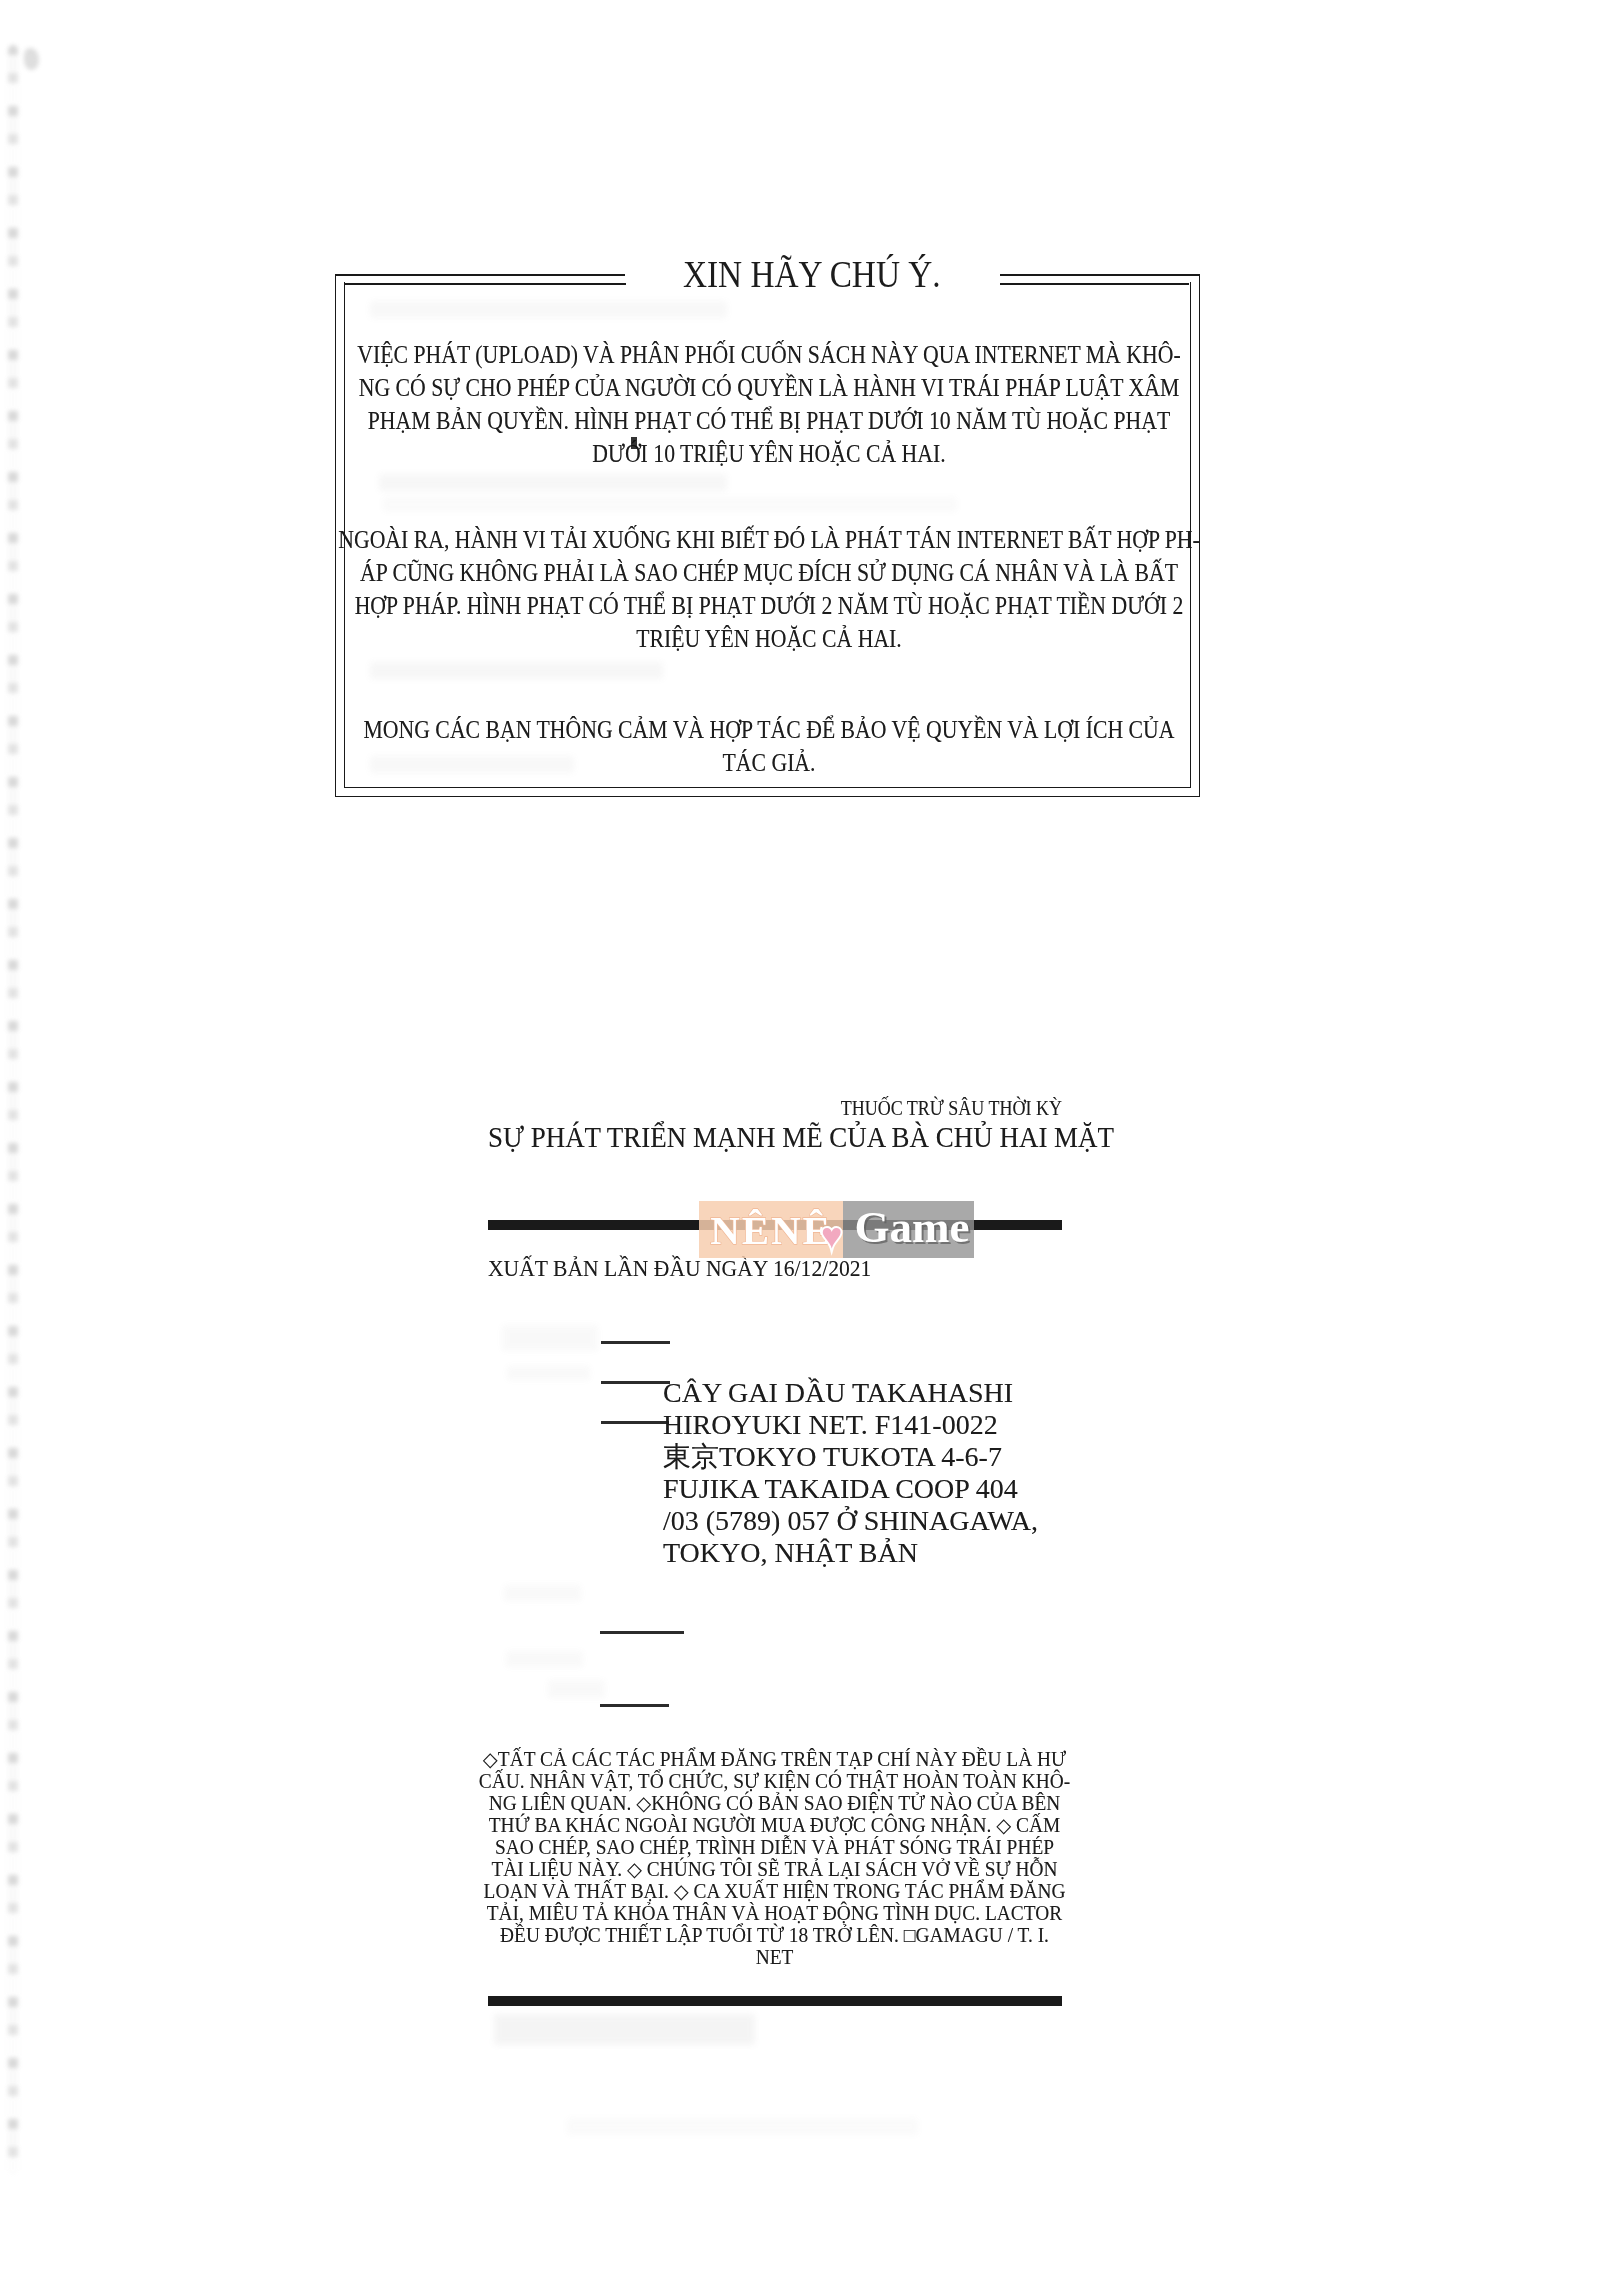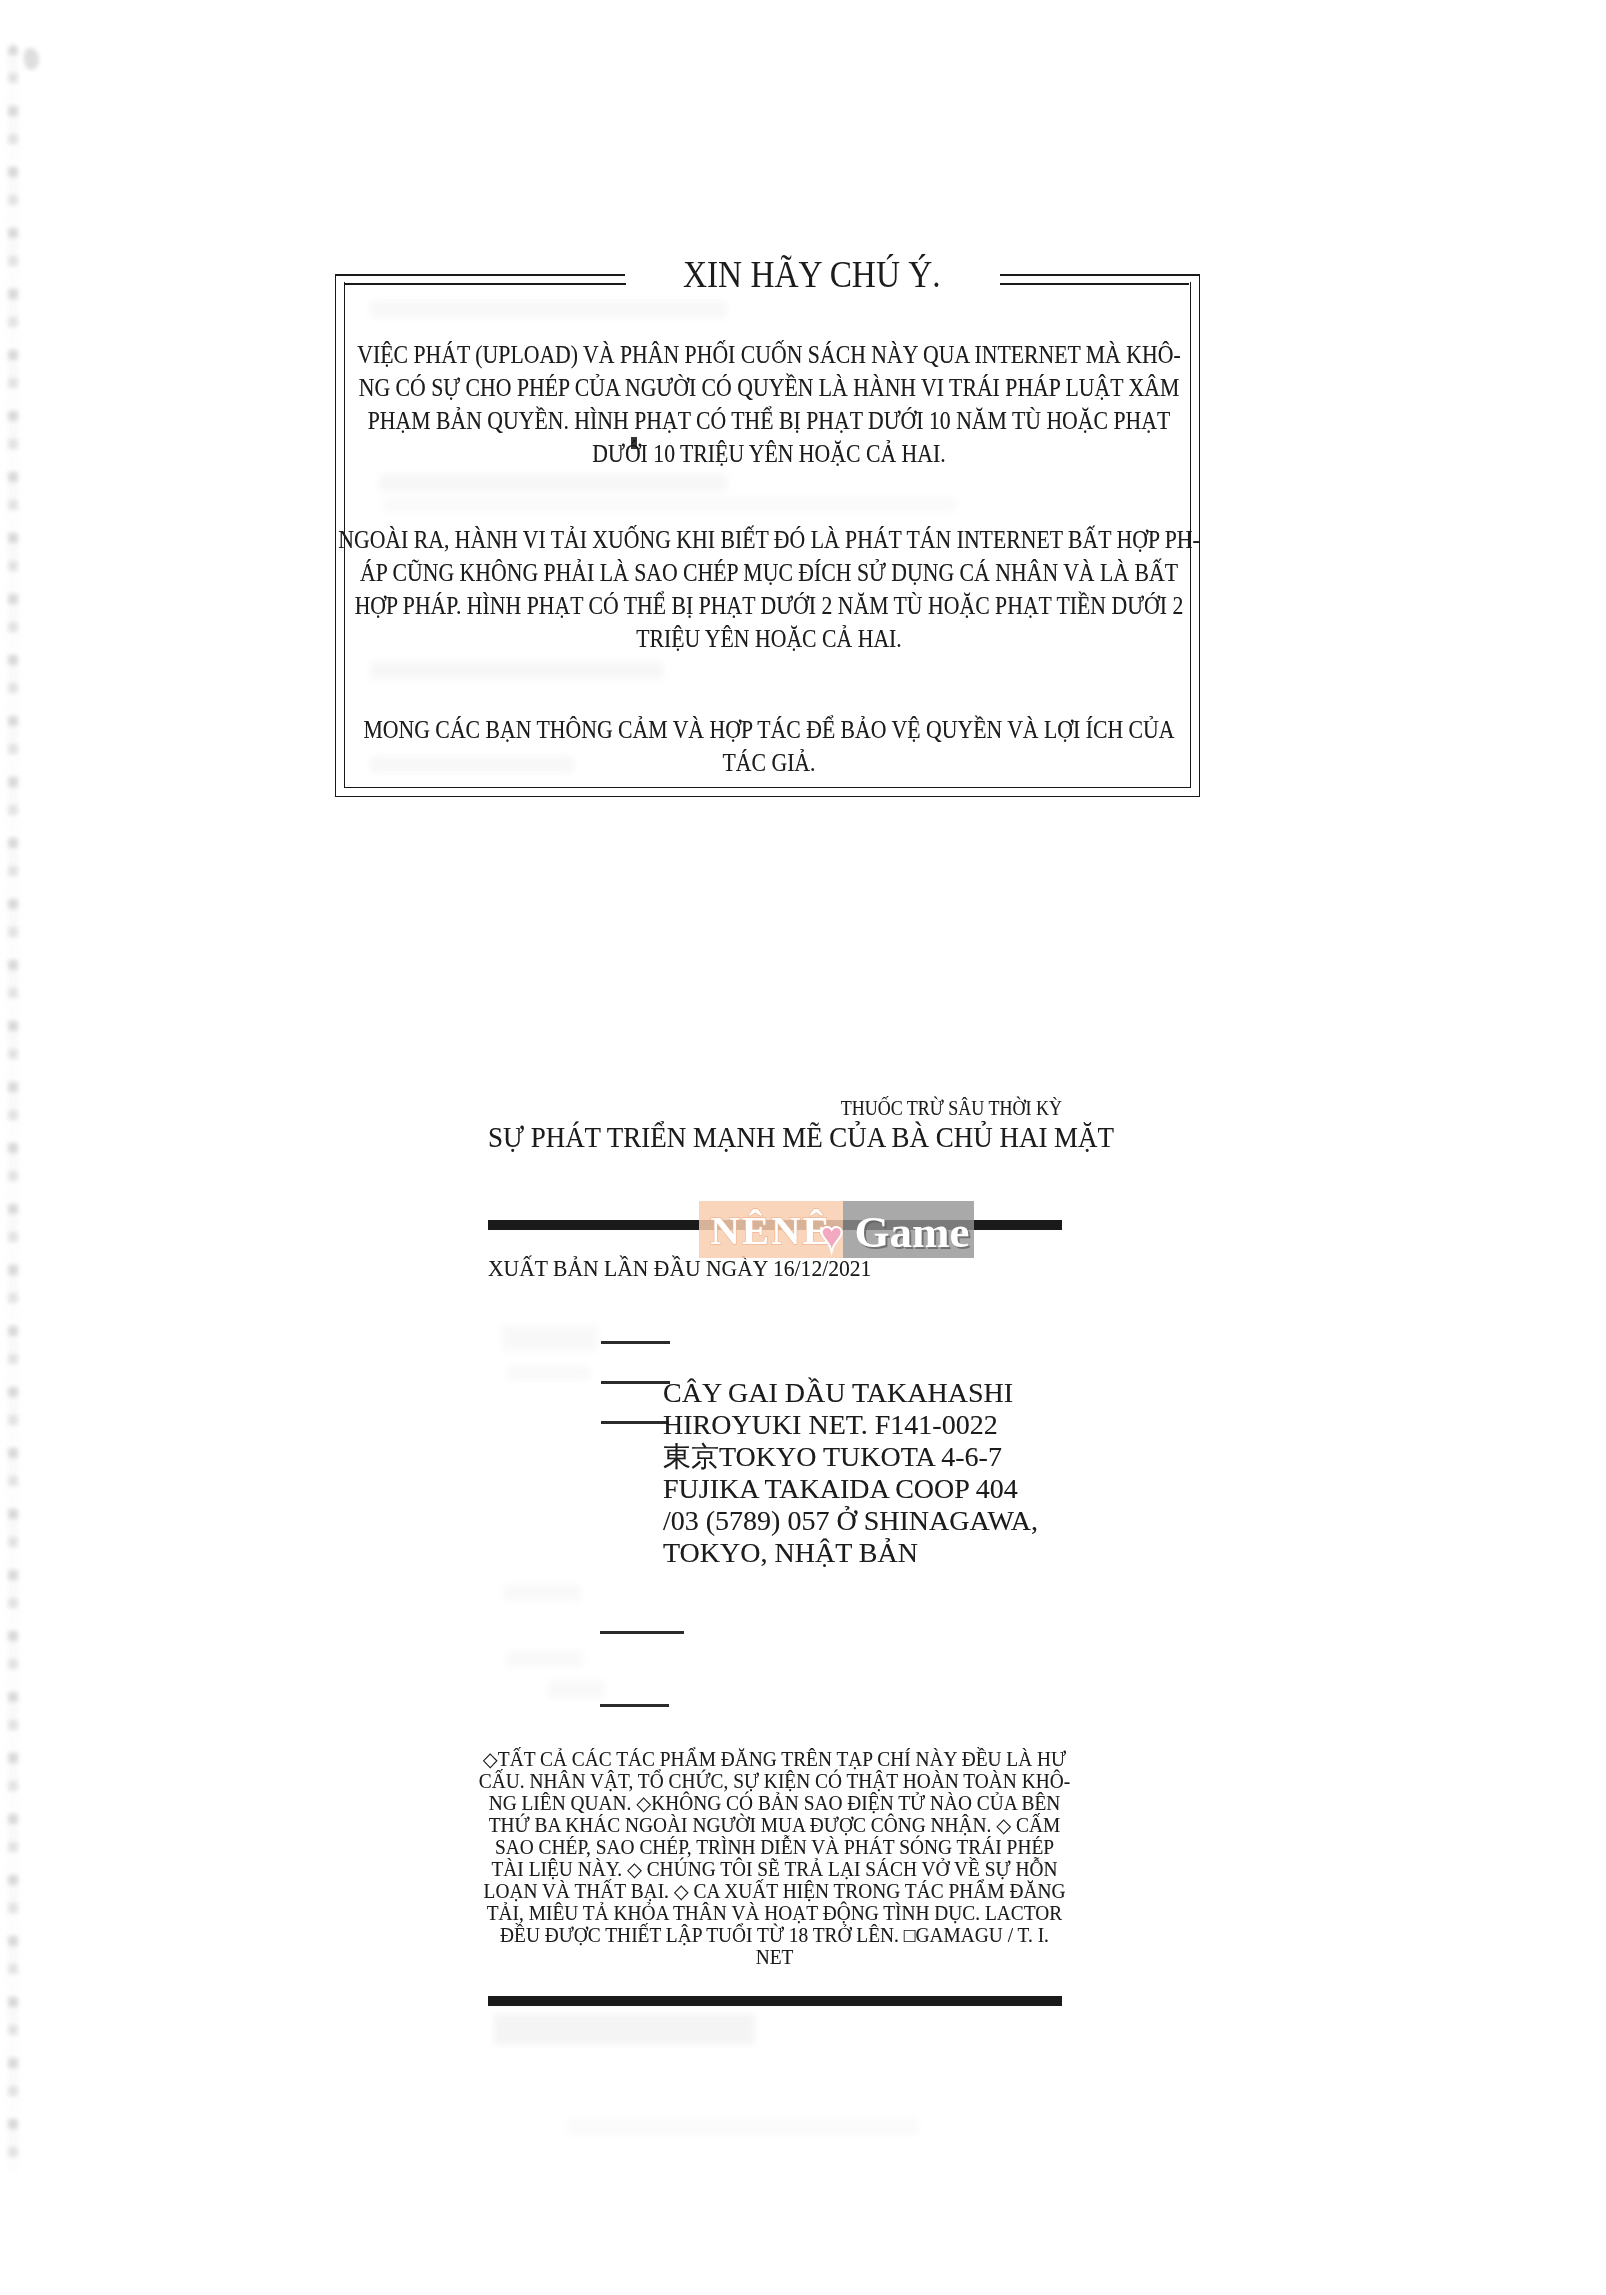--- a/index.html
+++ b/index.html
@@ -67,21 +67,21 @@
   #wm-left{
     width:144px;height:57px;background:rgba(247,206,175,.85);
     display:flex;align-items:center;justify-content:center;
   }
   #wm-left span{
     font-size:41px;font-weight:900;color:#ffffff;letter-spacing:1.9px;
     -webkit-text-stroke:1.3px #f0b795;paint-order:stroke fill;
   }
   #wm-right{
     width:131px;height:57px;background:rgba(148,148,148,.8);
-    display:flex;align-items:flex-end;
+    display:flex;align-items:flex-start;
   }
   #wm-right span{
     font-size:45px;font-weight:800;color:#ffffff;padding-left:11.5px;
     text-shadow:1.9px 1.9px 0 rgba(96,96,96,.75);
   }
   #wm-heart{
     position:absolute;left:122px;top:14px;font-size:36px;color:#f2a9c0;
     -webkit-text-stroke:3.8px #ffffff;paint-order:stroke fill;z-index:3;
   }
   #publish-date{

